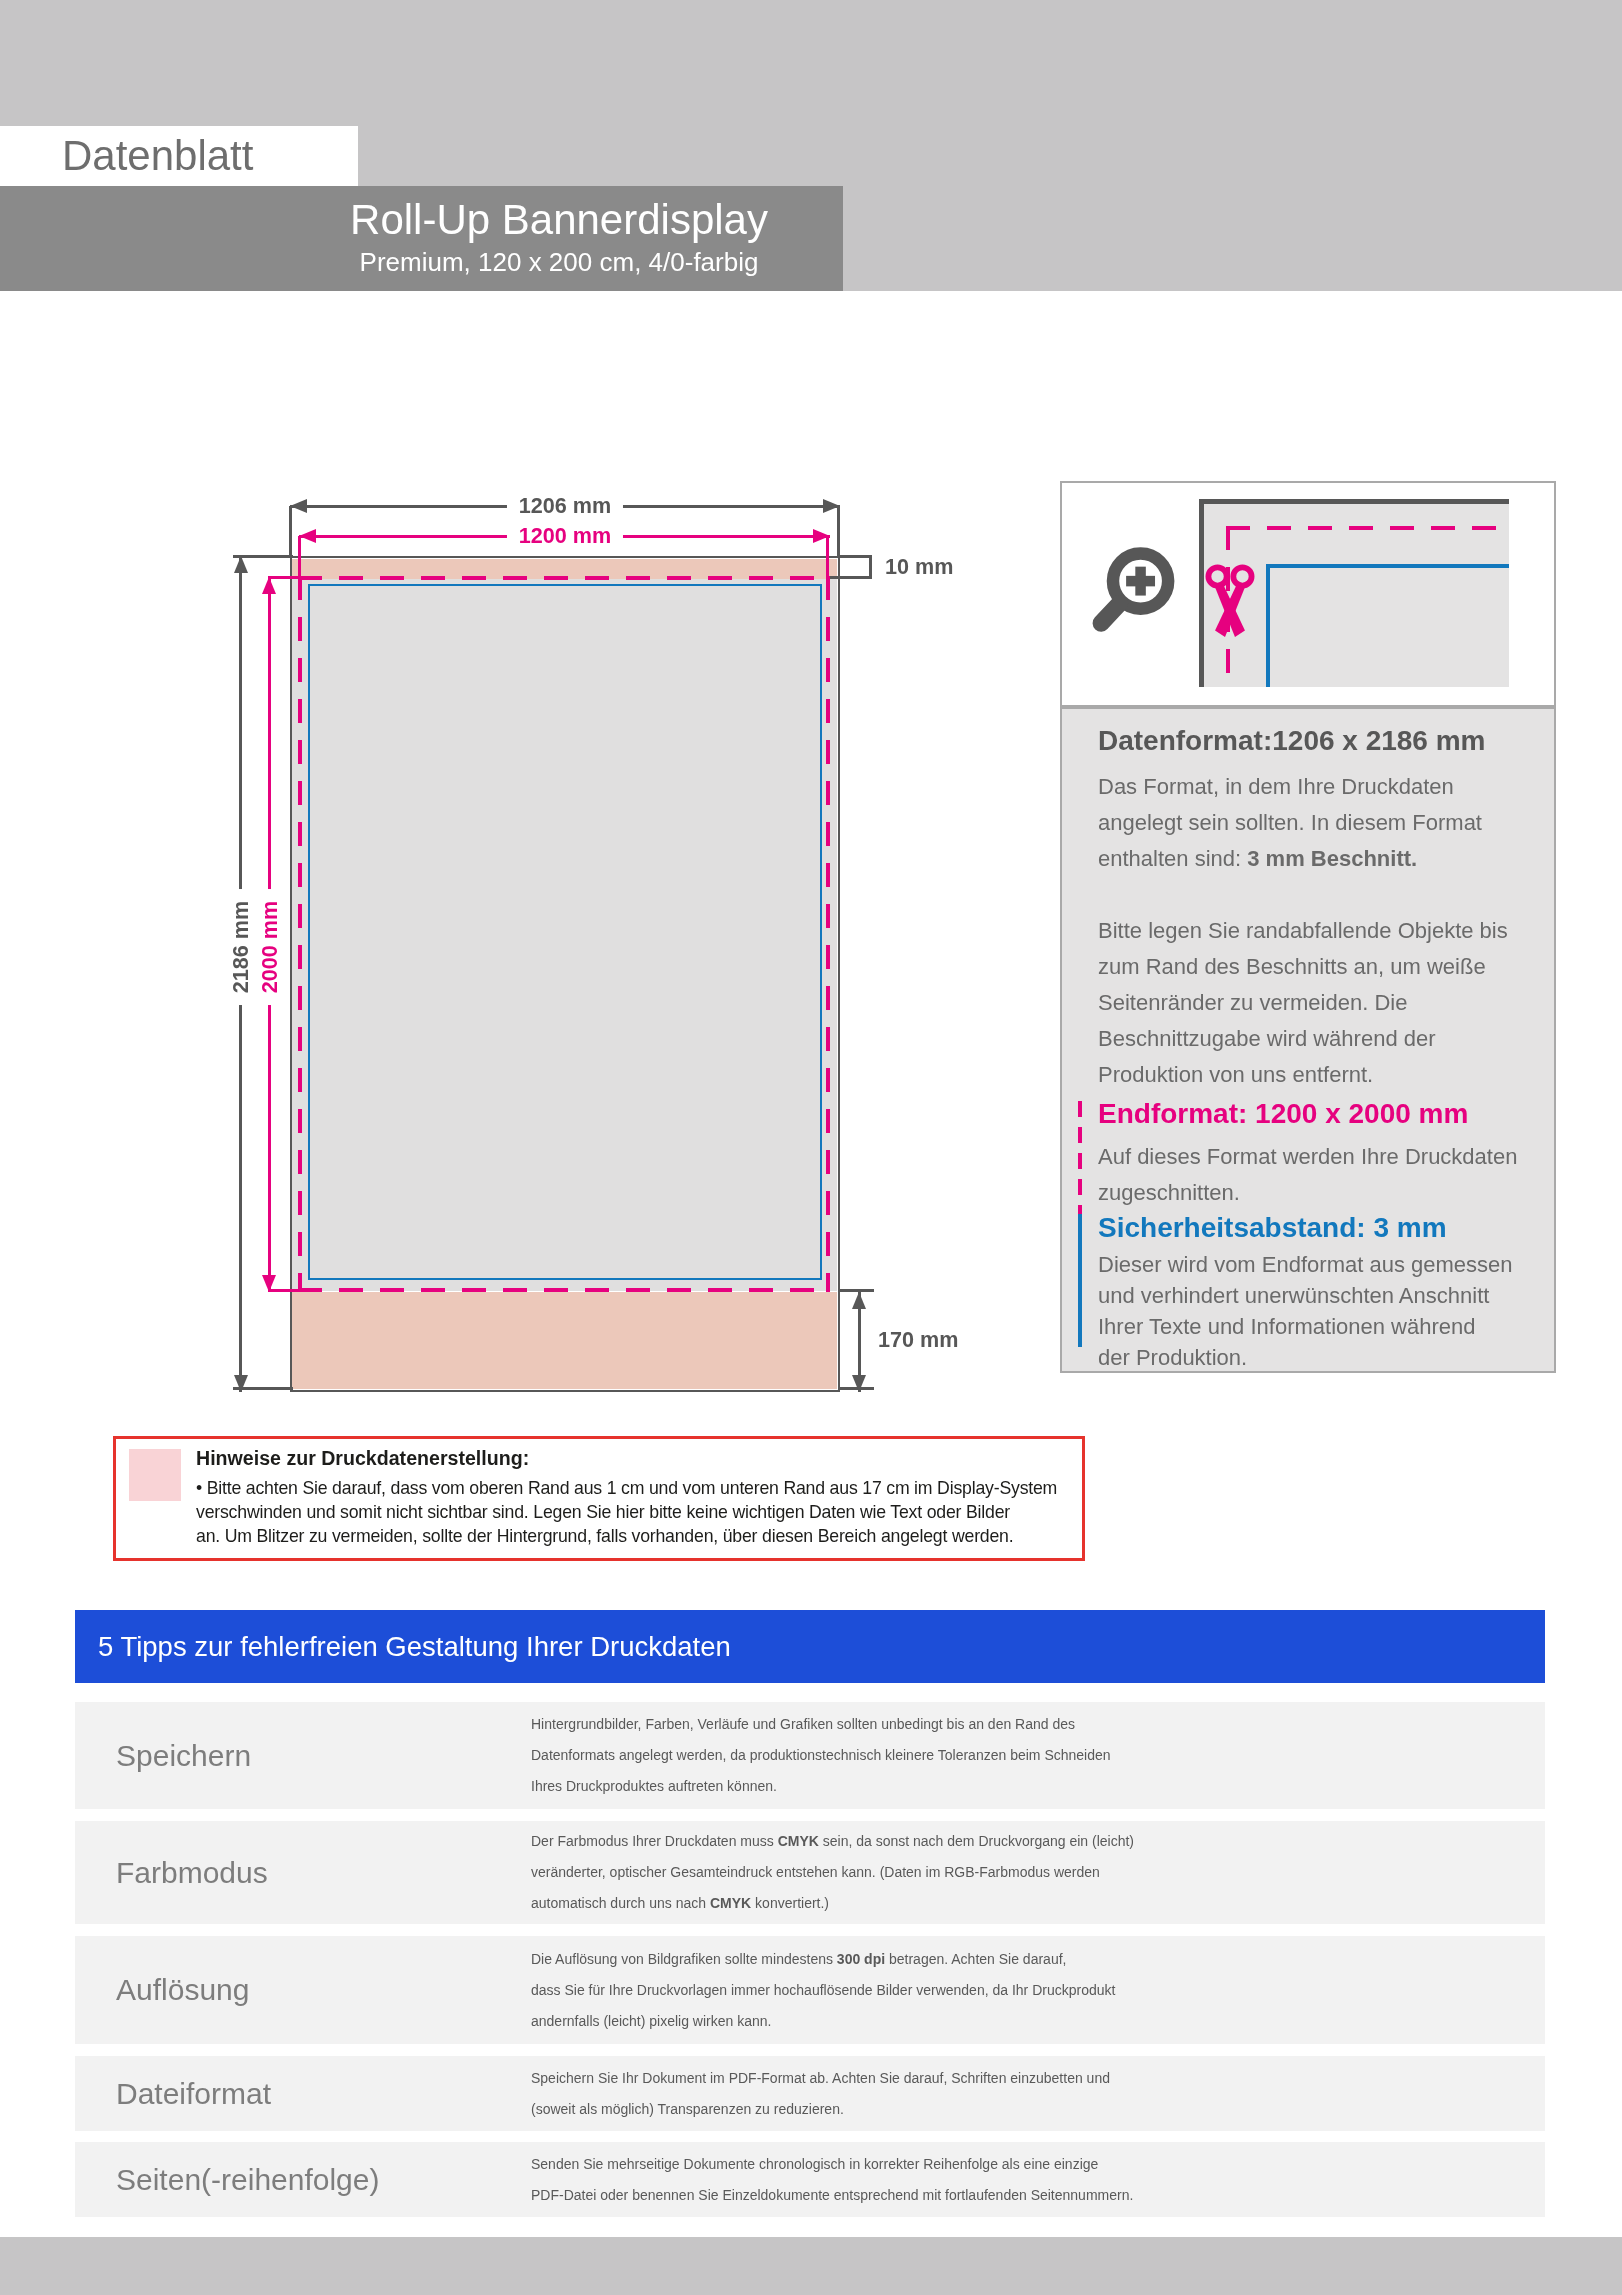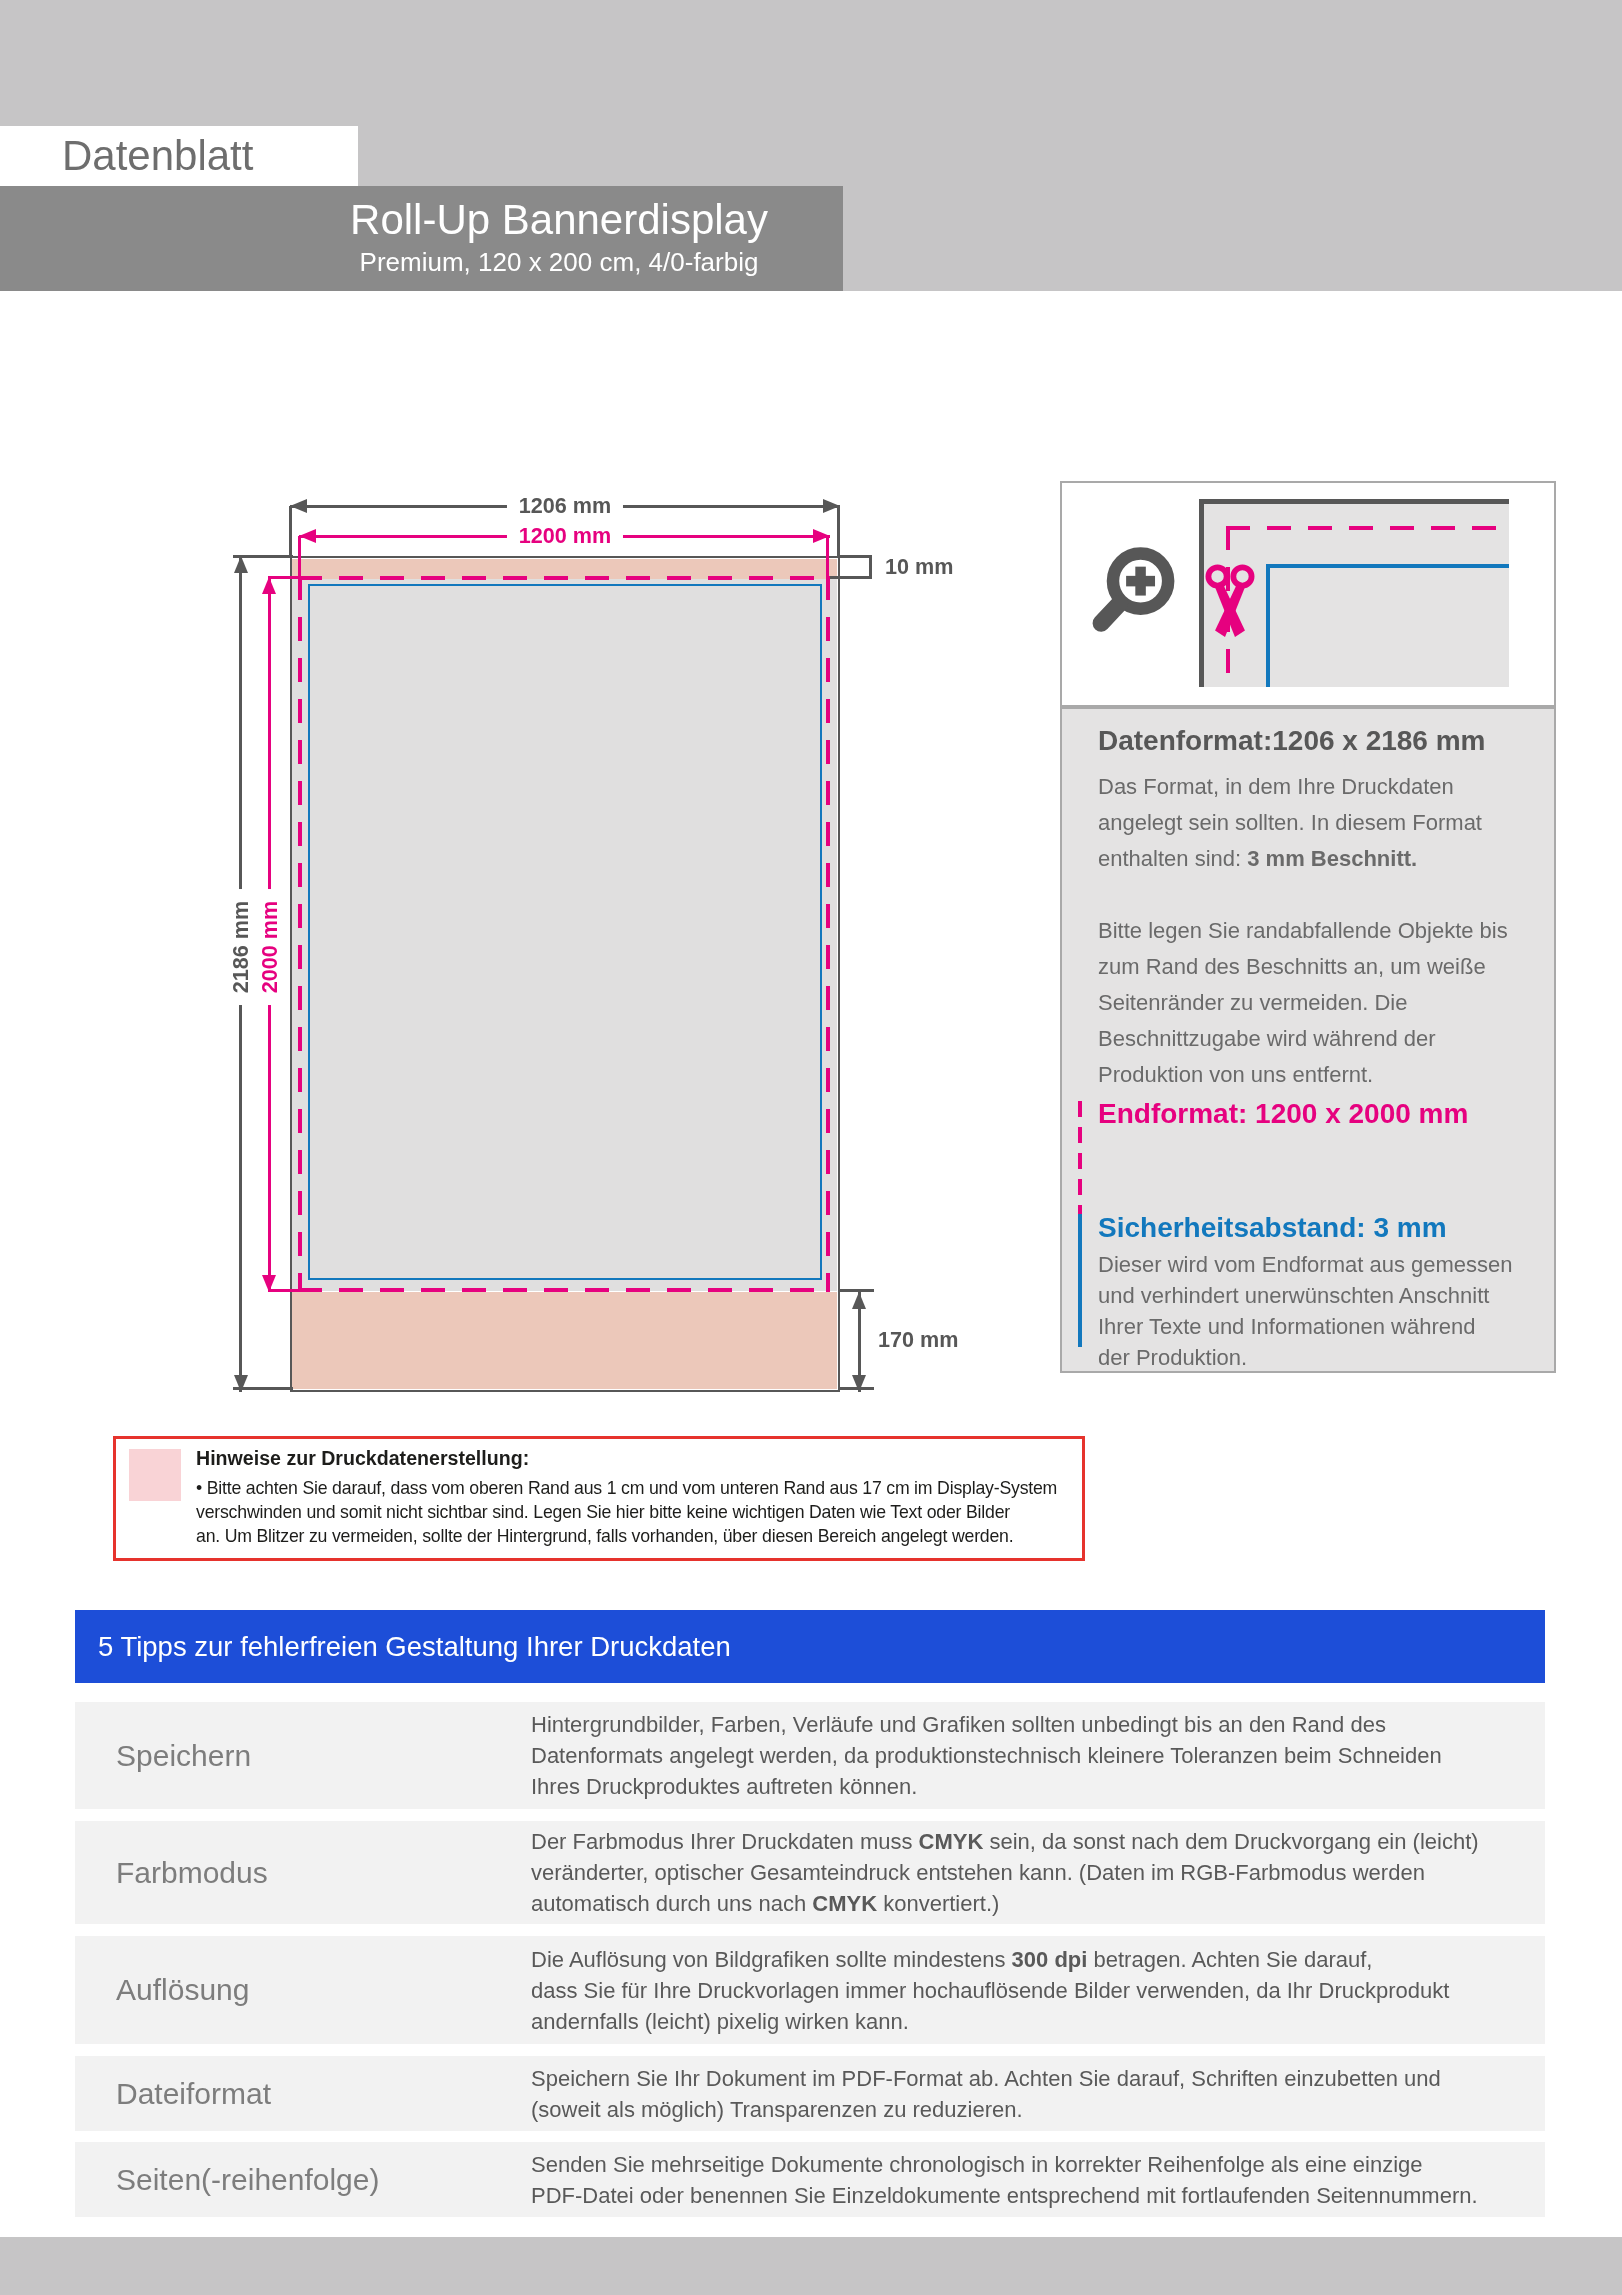--- a/index.html
+++ b/index.html
@@ -50,21 +50,21 @@
   .nbox { background:#ffffff; border:3.3px solid #e6332d; }
   .n-square { background:#f9d3d6; }
   .n-head { position:absolute; font-size:19.6px; font-weight:700; color:#1d1d1b; white-space:nowrap; }
   .n-body { position:absolute; color:#1d1d1b; font-size:17.7px; letter-spacing:-0.2px; }
   .n-body .line { line-height:24px; white-space:nowrap; }
 
   
   .tips-band { background:#1d4ed8; color:#ffffff; font-size:27.5px; line-height:73px; padding-left:23px; }
   .tip-row { background:#f2f2f2; display:flex; align-items:center; }
   .row-label { width:456px; padding-left:41px; box-sizing:border-box; font-size:30px; color:#7d7d7d; }
-  .row-body { flex:1; padding-right:19.6px; font-size:22px; color:#595959; }
+  .row-body { flex:1; padding-right:19.6px; font-size:14px; color:#595959; }
   .row-body .line { line-height:31px; white-space:nowrap; }
 
   .footer-band { background:#c6c5c6; }
   b { font-weight:700; }
 </style>
 </head>
 <body>
 
 <div id="page">
 
@@ -161,20 +161,24 @@
   <div class="p-par" style="left:1098px;top:913px;">
       <div class="line">Bitte legen Sie randabfallende Objekte bis</div>
       <div class="line">zum Rand des Beschnitts an, um weiße</div>
       <div class="line">Seitenränder zu vermeiden. Die</div>
       <div class="line">Beschnittzugabe wird während der</div>
       <div class="line">Produktion von uns entfernt.</div>
     </div>
 
   <div class="marker-dash" style="left:1078px;top:1101px;height:115px;"></div>
   <div class="p-h ef" style="left:1098px;top:1098px;">Endformat: 1200 x 2000 mm</div>
+  <div class="p-par" style="left:1098px;top:1139px;">
+      <div class="line">Auf dieses Format werden Ihre Druckdaten</div>
+      <div class="line">zugeschnitten.</div>
+    </div>
 
   <div class="marker-blue" style="left:1078px;top:1214px;height:133px;"></div>
   <div class="p-h sa" style="left:1098px;top:1212px;">Sicherheitsabstand: 3 mm</div>
   <div class="p-par tight" style="left:1098px;top:1249px;">
       <div class="line">Dieser wird vom Endformat aus gemessen</div>
       <div class="line">und verhindert unerwünschten Anschnitt</div>
       <div class="line">Ihrer Texte und Informationen während</div>
       <div class="line">der Produktion.</div>
     </div>
 

